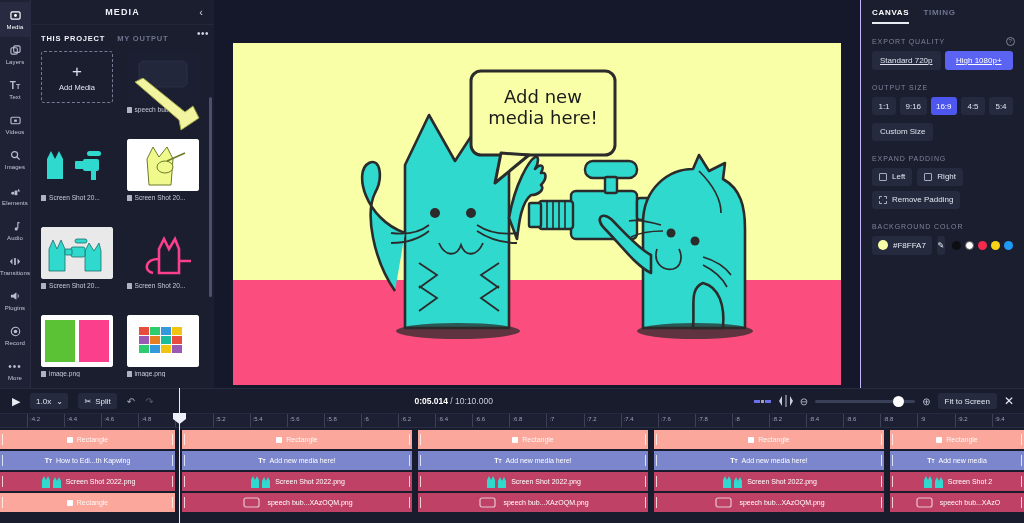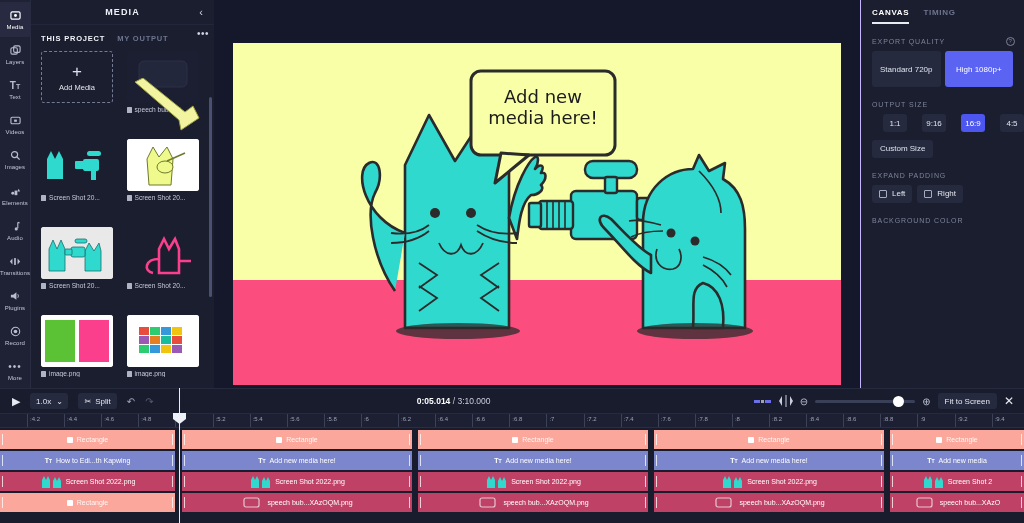--- a/index.html
+++ b/index.html
@@ -96,28 +96,28 @@
   .ptab.active { color: #fff; border-bottom: 2px solid #e9ebf3; }
   .section-label {
     font-size: 7px; letter-spacing: .9px; color: #7e8399; margin: 14px 0 6px; position: relative;
   }
   .help-ico {
     position: absolute; right: -2px; top: -1px; width: 9px; height: 9px; border-radius: 50%;
     border: 1px solid #7e8399; color: #7e8399; font-size: 6px; line-height: 7px; text-align: center; cursor: pointer;
   }
   .seg-row { display: flex; gap: 4px; }
   .seg {
-    flex: 1; height: 36px; border-radius: 3px; background: #262a3e; color: #dfe2ee;
-    font-size: 8px; display: flex; align-items: center; justify-content: center; cursor: pointer;
+    flex: 1; height: 19px; border-radius: 3px; background: #262a3e; color: #dfe2ee;
+    font-size: 8px; display: flex; align-items: center; justify-content: center; cursor: pointer; text-decoration: underline;
   }
   .seg.on { background: #5a63f2; color: #fff; }
   .size-row { display: flex; gap: 4px; margin-bottom: 5px; }
   .sizebtn {
     height: 18px; min-width: 24px; padding: 0 6px; border-radius: 3px; background: #262a3e;
-    color: #dfe2ee; font-size: 8px; display: flex; align-items: center; justify-content: center; cursor: pointer; margin-left: 11px;
+    color: #dfe2ee; font-size: 8px; display: flex; align-items: center; justify-content: center; cursor: pointer;
   }
   .sizebtn.on { background: #4d57f0; color: #fff; }
   .custom-size {
     height: 18px; padding: 0 8px; border-radius: 3px; background: #262a3e; color: #dfe2ee;
     font-size: 8px; display: inline-flex; align-items: center; cursor: pointer;
   }
   .chk-row { display: flex; gap: 5px; margin-bottom: 5px; }
   .chk {
     height: 18px; padding: 0 7px; border-radius: 3px; background: #262a3e;
     display: flex; align-items: center; gap: 5px; font-size: 8px; color: #e2e5ef; cursor: pointer;
@@ -548,39 +548,59 @@
     <div class="chk-row">
       <div class="chk">
         <span class="box"></span>
         <span>Left</span>
       </div>
       <div class="chk">
         <span class="box"></span>
         <span>Right</span>
       </div>
     </div>
+    <div class="chk-row">
+      <div class="chk">
+        <span class="box dashed"></span>
+        <span>Remove Padding</span>
+      </div>
+    </div>
 
     <div class="section-label">BACKGROUND COLOR</div>
+    <div class="color-row">
+      <div class="color-field">
+        <span class="swatch-main" id="bgswatch" style="background: rgb(248, 255, 167);"></span>
+        <span class="hexval">#F8FFA7</span>
+      </div>
+      <div class="eyedrop">✎</div>
+      <div class="dotrow" id="presetdots">
+          <span class="cdot" style="background: rgb(13, 13, 18);"></span>
+          <span class="cdot" style="background: rgb(255, 255, 255); border: 1px solid rgb(85, 85, 85);"></span>
+          <span class="cdot" style="background: rgb(244, 43, 77);"></span>
+          <span class="cdot" style="background: rgb(252, 212, 23);"></span>
+          <span class="cdot" style="background: rgb(31, 154, 245);"></span>
+        </div>
+    </div>
   </div>
 
   <div class="tl">
     <div class="tl-bar">
       <span class="play-btn">▶</span>
       <span class="speed">
         <span>1.0x</span>
         <span>⌄</span>
       </span>
       <span class="split">
         <span>✂</span>
         <span>Split</span>
       </span>
       <span class="undo">↶</span>
       <span class="redo">↷</span>
       <span class="time-read">
-        <b>0:05.014</b><span> / </span><span>3:10.000</span>
+        <b>0:05.014</b><span> / </span><span>10:10.000</span>
       </span>
       <span class="tl-right">
         <span class="ico-btn">
           <svg width="18" height="10" viewBox="0 0 18 10">
               <rect x="0" y="4" width="6" height="3" fill="#6b6fe8"></rect>
               <rect x="7" y="4" width="3" height="3" fill="#9ea3ba"></rect>
               <rect x="11" y="4" width="6" height="3" fill="#6b6fe8"></rect>
             </svg>
         </span>
         <span class="ico-btn">

